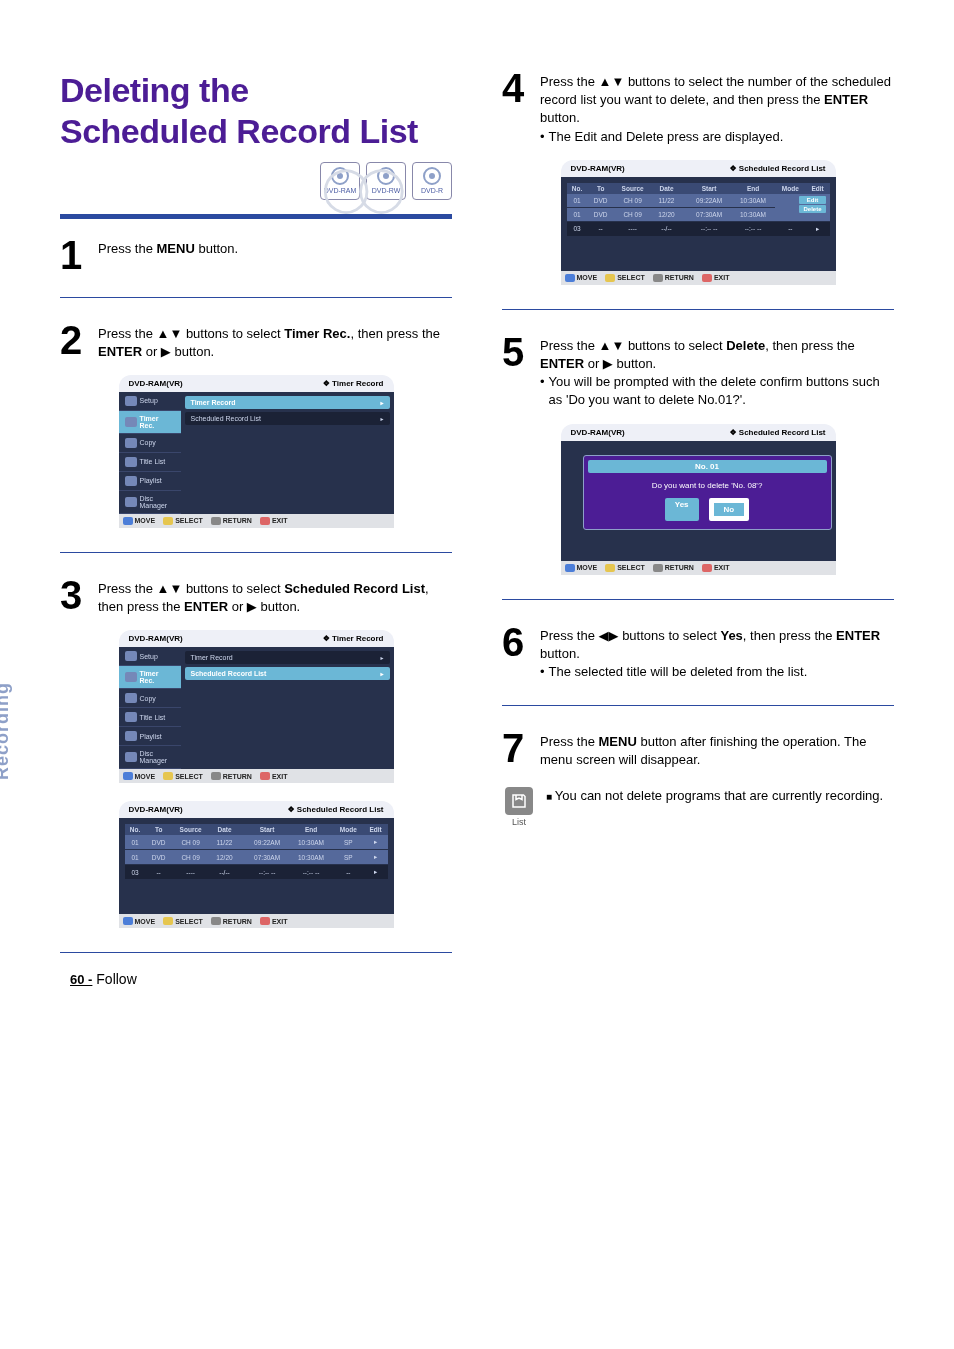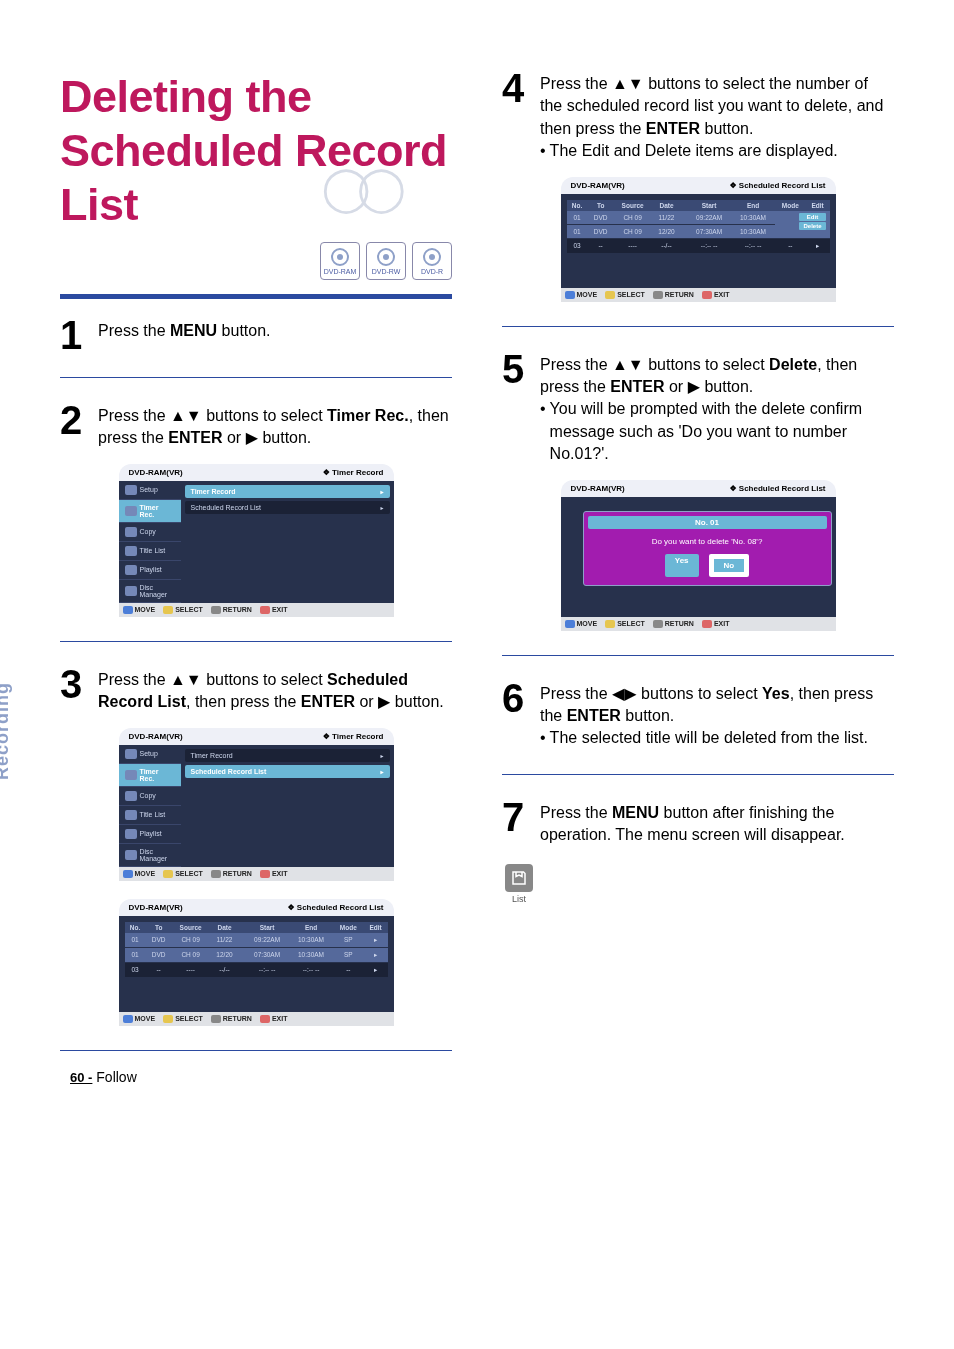--- a/index.html
+++ b/index.html
@@ -1,31 +1,31 @@
 <!DOCTYPE html>
 <html><head>
 <meta charset="utf-8">
 <style>
   * { box-sizing: border-box; margin: 0; padding: 0; }
   body { font-family: Arial, Helvetica, sans-serif; background: #fff; width: 954px; margin: 0 auto; padding: 70px 60px 40px 60px; color: #000; position: relative; }
   .page { display: flex; gap: 50px; }
   .col { flex: 1; min-width: 0; }
   .title-block { margin-bottom: 8px; position: relative; }
-  .title { font-size: 45px; font-weight: bold; color: #be185d; line-height: 1.2; letter-spacing: -0.5px; }
+  .title { font-size: 34px; font-weight: bold; color: #4c1d95; line-height: 1.2; letter-spacing: -0.5px; }
   .circles { font-size: 44px; color: #d6dbe6; position: absolute; right: 60px; top: 92px; letter-spacing: -14px; }
   .disc-row { display: flex; gap: 6px; justify-content: flex-end; margin-bottom: 14px; margin-top: 10px; padding-right: 0; }
   .disc-badge { width: 40px; height: 38px; border: 1px solid #88a; border-radius: 4px; display: flex; flex-direction: column; align-items: center; justify-content: center; font-size: 7px; color: #4b5ca3; background: #fff; }
   .disc-badge .ring { width: 18px; height: 18px; border: 2px solid #8ea0c8; border-radius: 50%; display: flex; align-items: center; justify-content: center; margin-bottom: 2px; }
   .disc-badge .ring::after { content:""; width:6px; height:6px; background:#8ea0c8; border-radius:50%;}
   .intro { font-size: 13px; line-height: 1.4; margin-bottom: 10px; }
   .blue-rule { height: 5px; background: #2b4aa0; margin: 10px 0 18px 0; }
   .thin-rule { height: 1px; background: #2b4aa0; margin: 24px 0; }
   .step { display: flex; gap: 10px; margin-bottom: 6px; }
   .step-num { font-size: 40px; font-weight: bold; line-height: 0.9; width: 28px; flex-shrink: 0; }
-  .step-body { font-size: 16px; line-height: 1.4; padding-top: 3px; }
+  .step-body { font-size: 13px; line-height: 1.4; padding-top: 3px; }
   .step-body .bullet-line { display: flex; gap: 4px; }
   .step-body .bullet-dot { flex-shrink: 0; }
   b { font-weight: bold; }
   .osd { width: 275px; margin: 14px auto 6px auto; font-size: 7px; color: #fff; }
   .osd-head { background: #eef0f7; color: #000; border-radius: 12px 12px 0 0; padding: 4px 10px; display: flex; justify-content: space-between; font-weight: bold; font-size: 8px; }
   .osd-head span:last-child::before { content: "❖ "; }
   .osd-body { background: #27314c; min-height: 110px; display: flex; position: relative; }
   .osd-side { width: 62px; display: flex; flex-direction: column; }
   .osd-side-item { padding: 4px 6px; border-bottom: 1px solid #3a466b; display: flex; align-items: center; gap: 3px; color: #cdd6ec; }
   .osd-side-item.sel { background: #6bb7d6; color:#fff; font-weight: bold; }
@@ -45,21 +45,21 @@
   .sched-body { background: #27314c; padding: 6px 6px 4px 6px; }
   .sched-table { width: 100%; border-collapse: collapse; font-size: 6.5px; color: #cdd6ec; }
   .sched-table th { background: #3a4a74; padding: 2px 2px; font-weight: bold; text-align: center; }
   .sched-table td { background: #55699b; padding: 3px 2px; text-align: center; border-bottom: 1px solid #27314c; }
   .sched-table tr.empty td { background: #1b2236; height: 12px; }
   .sched-table tr.blank td { background: transparent; height: 10px; }
   .sched-table td.edit-cell-wrap { padding:0; position:relative; }
   .edit-pop { position: absolute; right: 4px; top: 2px; display: flex; flex-direction: column; gap: 1px; }
   .edit-pop span { background: #6bb7d6; color: #fff; padding: 1px 4px; font-size: 6px; border-radius: 1px; font-weight:bold; }
   .dialog-wrap { position: relative; background:#27314c; padding: 6px; height:120px; }
-  .dialog { position: absolute; top: 14px; left: 22px; right: 4px; background: #a21caf; border: 1px solid #8ea0c8; border-radius: 3px; padding: 8px; text-align: center; }
+  .dialog { position: absolute; top: 14px; left: 22px; right: 4px; background: #4c1d95; border: 1px solid #8ea0c8; border-radius: 3px; padding: 8px; text-align: center; }
   .dialog-title { background:#6bb7d6; color:#fff; font-size:8px; font-weight:bold; padding:2px; margin:-4px -4px 8px -4px; border-radius:2px;}
   .dialog-msg { font-size: 8px; color: #fff; margin-bottom: 8px; }
   .dialog-btns { display: flex; gap: 10px; justify-content: center; }
   .dialog-btn { background: #6bb7d6; color:#fff; padding: 2px 10px; font-size: 8px; border-radius: 2px; font-weight:bold; }
   .dialog-btn.no { border: 5px solid #ffffff; }
   .sidebar-text { position: absolute; left: -8px; top: 780px; transform: rotate(-90deg); transform-origin: left top; font-size: 18px; font-weight: bold; color: #8ea0c8; letter-spacing: 1px; }
   .note-box { display: flex; gap: 10px; margin-top: 18px; }
   .note-icon-col { width: 34px; flex-shrink: 0; text-align: center; color: #555; font-size: 9px; }
   .note-icon { width: 28px; height: 28px; background: #888; border-radius: 4px; margin: 0 auto 2px auto; display:flex; align-items:center; justify-content:center; color:#fff; }
   .note-icon svg { width: 18px; height: 18px; }
@@ -335,21 +335,21 @@
   </div>
 
   <div class="col">
 
     <div class="step">
       <div class="step-num">4</div>
       <div class="step-body">
         <span>Press the </span><span class="ar">▲▼</span><span> buttons to select the number of the scheduled record list you want to delete, and then press the </span><b>ENTER</b><span> button.</span>
         <div class="bullet-line">
             <span class="bullet-dot">•</span>
-            <span>The Edit and Delete items are displayed.</span>
+            <span>The Edit and Delete press are displayed.</span>
           </div>
       </div>
     </div>
 
     <div class="osd">
       <div class="osd-head">
           <span>DVD-RAM(VR)</span>
           <span>Scheduled Record List</span>
         </div>
       <div class="sched-body" style="position:relative;">
@@ -434,21 +434,21 @@
     </div>
 
     <div class="thin-rule"></div>
 
     <div class="step">
       <div class="step-num">5</div>
       <div class="step-body">
         <span>Press the </span><span class="ar">▲▼</span><span> buttons to select </span><b>Delete</b><span>, then press the </span><b>ENTER</b><span> or </span><span class="ar">▶</span><span> button.</span>
         <div class="bullet-line">
             <span class="bullet-dot">•</span>
-            <span>You will be prompted with the delete confirm message such as 'Do you want to number No.01?'.</span>
+            <span>You will be prompted with the delete confirm buttons such as 'Do you want to delete No.01?'.</span>
           </div>
       </div>
     </div>
 
     <div class="osd">
       <div class="osd-head">
           <span>DVD-RAM(VR)</span>
           <span>Scheduled Record List</span>
         </div>
       <div class="dialog-wrap">
@@ -506,20 +506,21 @@
     <div class="note-box">
       <div class="note-icon-col">
         <div class="note-icon">
           <svg viewBox="0 0 24 24" fill="none" stroke="#fff" stroke-width="2">
               <path d="M4 4h14l2 2v14H4z"></path>
               <path d="M8 4v6l4-2 4 2V4"></path>
             </svg>
         </div>
         <span>List</span>
       </div>
+      <div class="note-text">You can not delete programs that are currently recording.</div>
     </div>
 
   </div>
 </div>
 
 <div class="footer">
   <b>60 -</b> <span>Follow</span>
 </div>
 
 </body></html>

